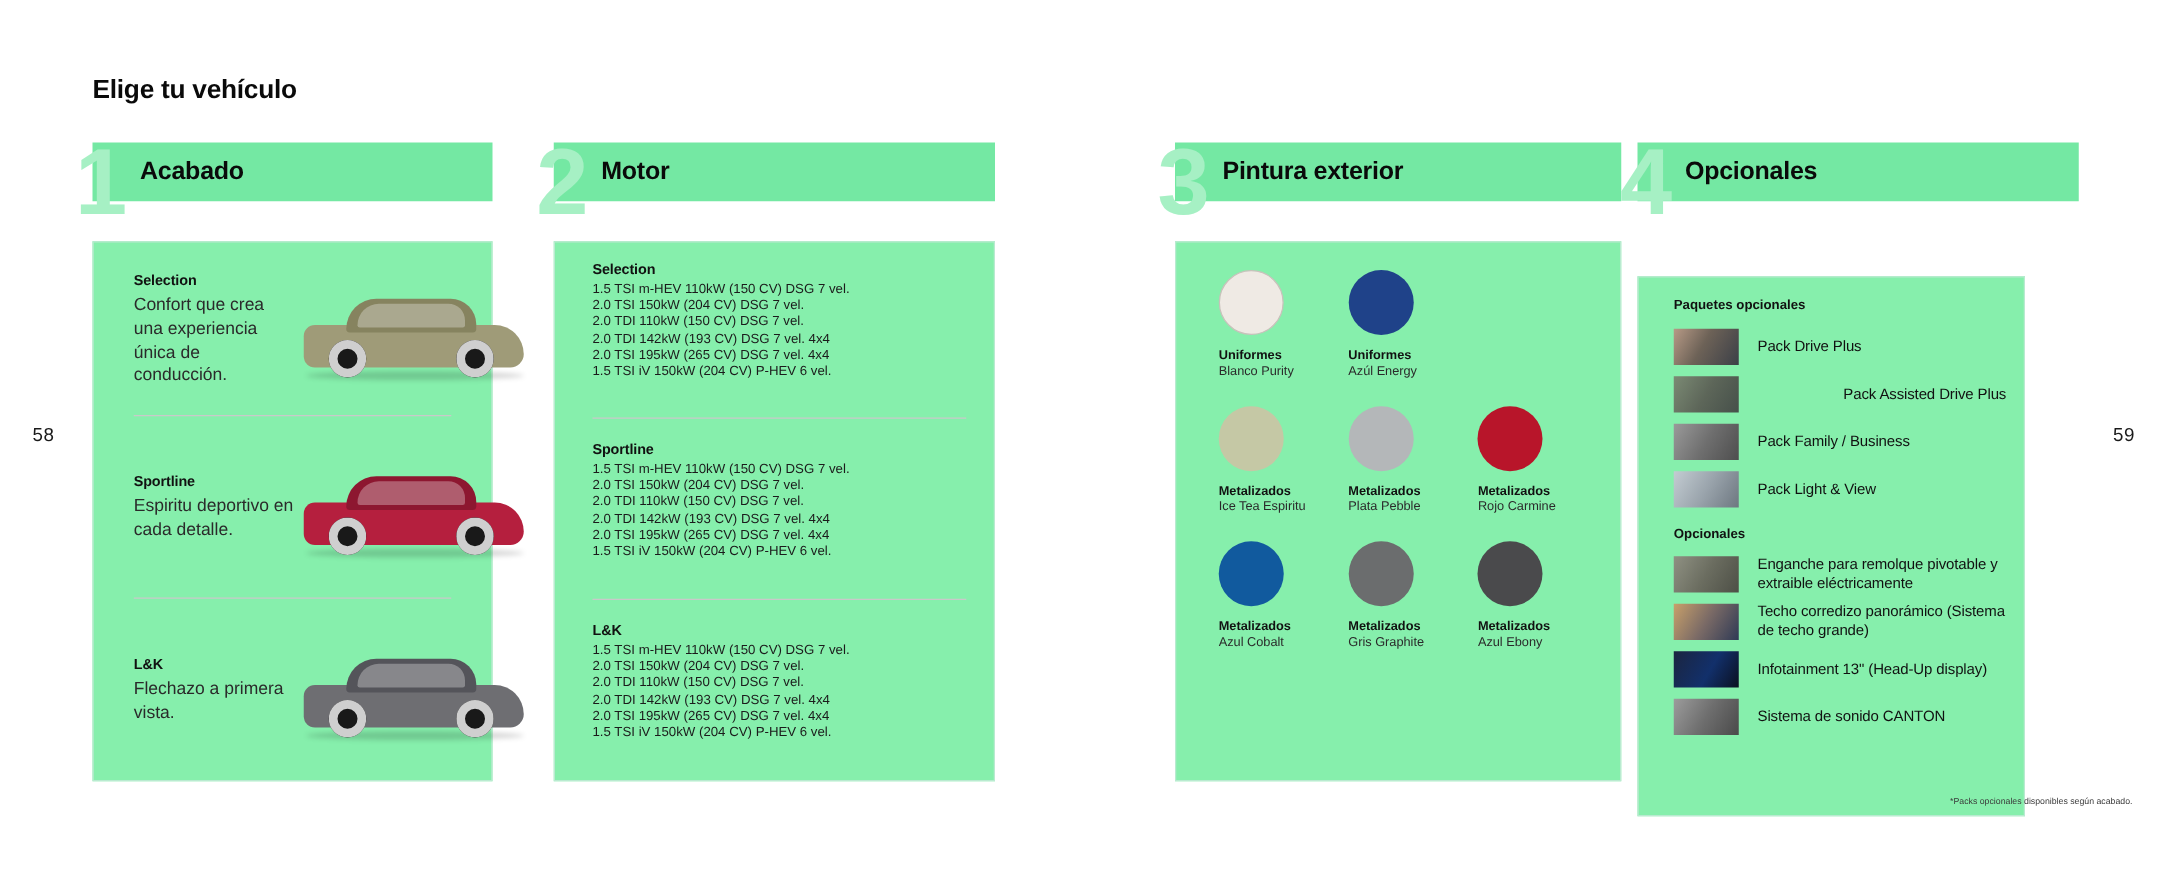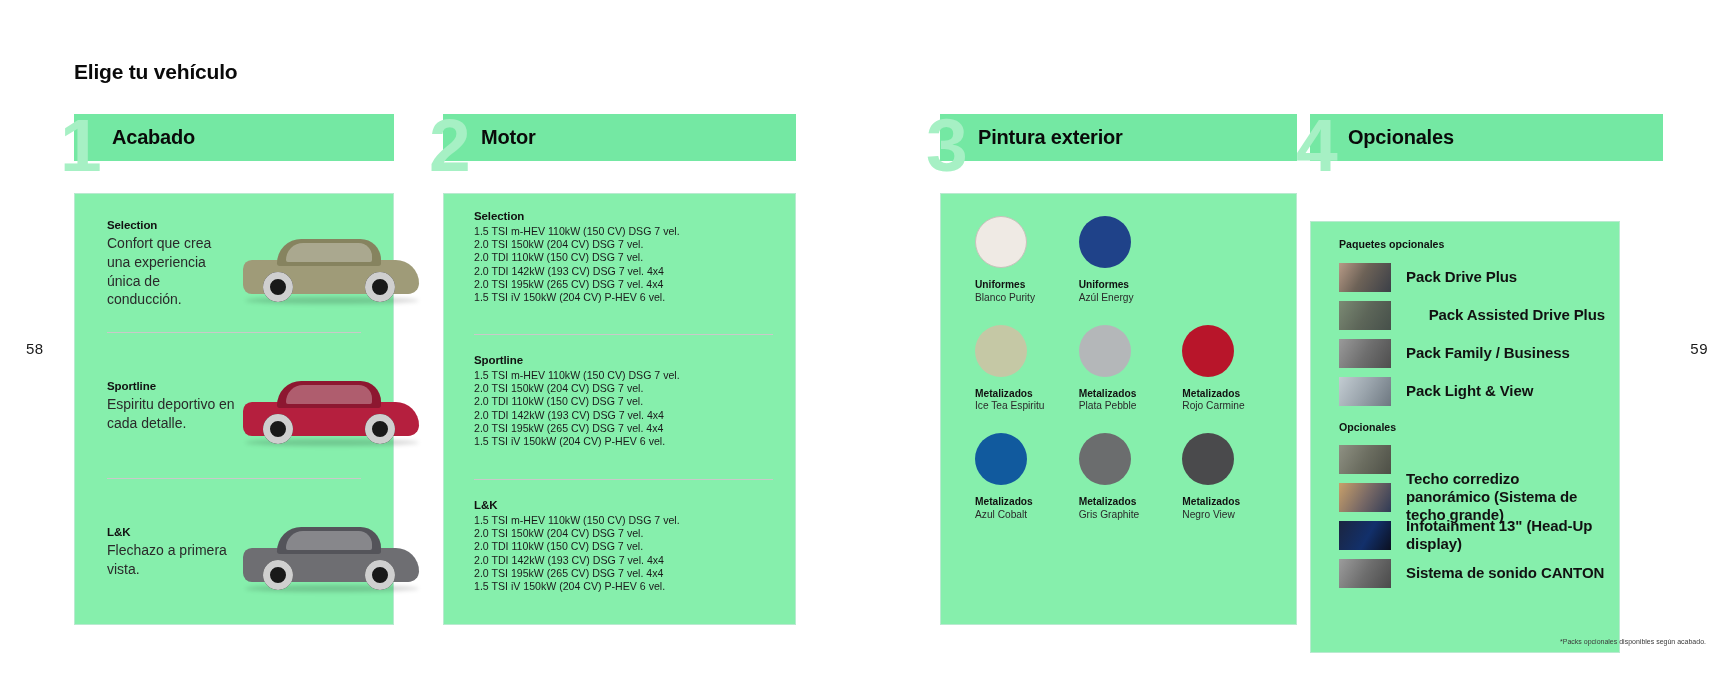--- a/index.html
+++ b/index.html
@@ -208,22 +208,22 @@
   }
   .opt-thumb {
     width: 52px; height: 29px;
     flex: 0 0 auto;
     background: #8d8d8d;
     overflow: hidden;
     position: relative;
   }
   .opt-label {
     margin-left: 15px;
-    font-size: 15px;
-    font-weight: 700;
+    font-size: 12px;
+    font-weight: 400;
     color: #111;
     line-height: 1.22;
     letter-spacing: -.1px;
   }
   .footnote {
     position: absolute;
     right: 28px;
     font-size: 7px;
     color: #3a3a3a;
     font-weight: 400;
@@ -393,21 +393,21 @@
 
       <div class="swatch-cell">
         <div class="swatch-dot" style="background:#6b6d6e;"></div>
         <div class="sw-cat">Metalizados</div>
         <div class="sw-name">Gris Graphite</div>
       </div>
 
       <div class="swatch-cell">
         <div class="swatch-dot" style="background:#4a4a4c;"></div>
         <div class="sw-cat">Metalizados</div>
-        <div class="sw-name">Negro View</div>
+        <div class="sw-name">Azul Ebony</div>
       </div>
 
     </div>
   </div>
 
   <div class="panel" style="left:1310px; top:193px; width:310px; height:432px;margin-top:28px;">
 
     <div class="opt-group-title" style="top:16px;">Paquetes opcionales</div>
 
     <div class="opt-row" style="top:40px;">
@@ -427,20 +427,21 @@
 
     <div class="opt-row" style="top:154px;">
       <div class="opt-thumb" style="background:linear-gradient(120deg,#c3ccd2 0%,#9aa4ac 50%,#6d7780 100%);"></div>
       <div class="opt-label">Pack Light &amp; View</div>
     </div>
 
     <div class="opt-group-title" style="top:199px;">Opcionales</div>
 
     <div class="opt-row" style="top:222px;">
       <div class="opt-thumb" style="background:linear-gradient(120deg,#8f9183 0%,#6b6d60 50%,#4d4f46 100%);"></div>
+      <div class="opt-label">Enganche para remolque pivotable y extraible eléctricamente</div>
     </div>
 
     <div class="opt-row" style="top:260px;">
       <div class="opt-thumb" style="background:linear-gradient(120deg,#c8a06a 0%,#7a6a66 50%,#2f3a55 100%);"></div>
       <div class="opt-label">Techo corredizo panorámico (Sistema de techo grande)</div>
     </div>
 
     <div class="opt-row" style="top:298px;">
       <div class="opt-thumb" style="background:linear-gradient(120deg,#1b2540 0%,#12306b 55%,#0b1020 100%);"></div>
       <div class="opt-label">Infotainment 13" (Head-Up display)</div>

